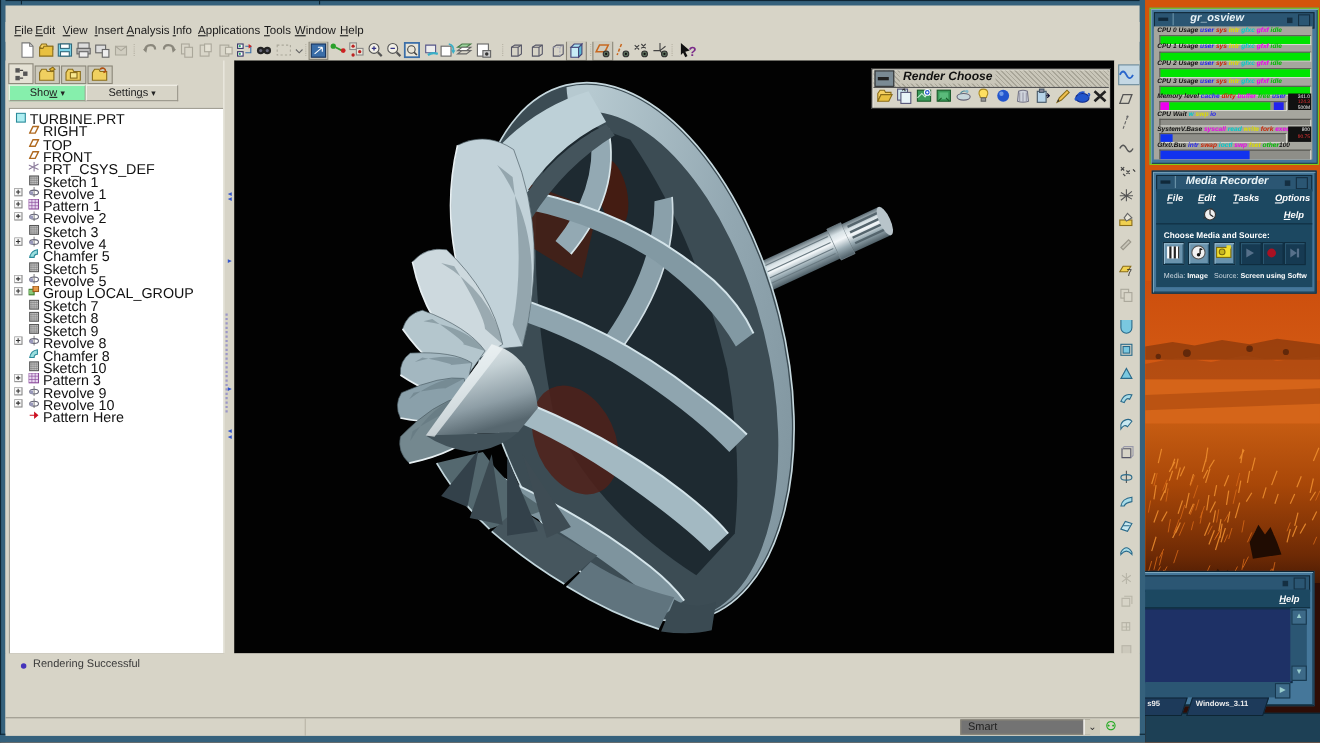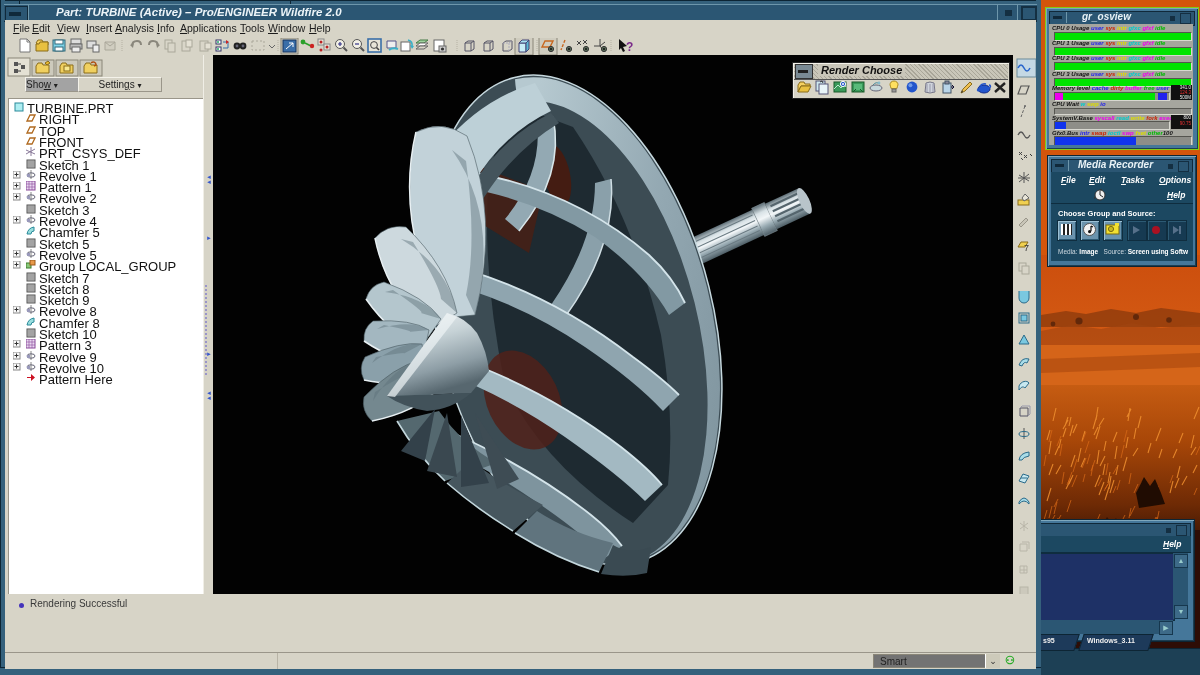--- a/index.html
+++ b/index.html
@@ -12,31 +12,20 @@
 
 <div class="a" style="left:0;top:0;width:1041px;height:4px;background:#35617c;border-top:1px solid #0d2534"></div>
 <div class="a" style="left:0;top:0;width:5px;height:675px;background:#35617c"></div>
 <div class="a" style="left:0;top:0;width:1px;height:675px;background:#0d2534"></div>
 <div class="a" style="left:1036px;top:0;width:5px;height:675px;background:#35617c"></div>
 <div class="a" style="left:0;top:668px;width:1041px;height:7px;background:#35617c"></div>
 <div class="a" style="left:0;top:667px;width:1041px;height:1px;background:#0d2534"></div>
 <div class="a" style="left:19px;top:0;width:1px;height:4px;background:#0d2534"></div>
 <div class="a" style="left:290px;top:0;width:1px;height:4px;background:#0d2534"></div>
 
-<div class="a" style="left:4px;top:4px;width:1033px;height:16px;background:#2b5673;border-top:1px solid #6d96ab;border-bottom:1px solid #10293a">
- <div class="a" style="left:1px;top:1px;width:21px;height:13px;background:#2b5673;border:1px solid #10293a">
-   <div class="a" style="left:3px;top:5px;width:12px;height:4px;background:#10293a"></div>
-        </div>
- <div class="a" style="left:24px;top:0;width:1px;height:15px;background:#6d96ab"></div>
- <div class="a" style="left:52px;top:1px;color:#ecf4f8;font-size:11.5px;font-weight:bold;font-style:italic;white-space:nowrap">Part: TURBINE (Active) – Pro/ENGINEER Wildfire 2.0</div>
- <div class="a" style="left:993px;top:0;width:1px;height:15px;background:#6d96ab"></div>
- <div class="a" style="left:1001px;top:5px;width:7px;height:6px;background:#142f42"></div>
- <div class="a" style="left:1013px;top:0;width:1px;height:15px;background:#6d96ab"></div>
- <div class="a" style="left:1017px;top:1px;width:12px;height:11px;border:2px solid #142f42"></div>
-</div>
 
 <div class="a" style="left:5px;top:20px;width:1031px;height:18px;background:#d7d4c7;color:#1c1c1c;font-size:10.5px">
         <span class="mi" style="left:8px"><u>F</u>ile</span>
         <span class="mi" style="left:27px"><u>E</u>dit</span>
         <span class="mi" style="left:52px"><u>V</u>iew</span>
         <span class="mi" style="left:81px"><u>I</u>nsert</span>
         <span class="mi" style="left:110px"><u>A</u>nalysis</span>
         <span class="mi" style="left:152px"><u>I</u>nfo</span>
         <span class="mi" style="left:175px"><u>A</u>pplications</span>
         <span class="mi" style="left:235px"><u>T</u>ools</span>
@@ -222,21 +211,21 @@
             <rect x="16" y="8" width="4" height="4" fill="#555" stroke="none"></rect>
             <path d="M13 7h3M13 14h3"></path>
           </g>
 <path d="M31 9l2-3h4l1 2h6v8H31z" fill="#f0d060" stroke="#8a6d1a"></path>
           <path d="M40 6l3-2 2 2-3 2z" fill="#e8b830" stroke="#8a6d1a"></path>
 <path d="M55 9l2-3h4l1 2h6v8H55z" fill="#f0d060" stroke="#8a6d1a"></path>
           <rect x="59" y="9" width="6" height="5" fill="#f8e890" stroke="#8a6d1a"></rect>
 <path d="M79 9l2-3h4l1 2h6v8H79z" fill="#f0d060" stroke="#8a6d1a"></path>
           <path d="M86 6c2-2 5-1 5 2l-2 1" fill="none" stroke="#b05010" stroke-width="1.5"></path>
 </svg>
-        <div class="a" style="left:20px;top:22px;width:68px;height:13px;background:#a3a3a3;border:1px solid #9a968a;border-top-color:#f4f2ea;border-left-color:#f4f2ea;font-size:10px;color:#222;text-align:left;line-height:13px">Sho<u>w</u> <span style="font-size:8px">▾</span></div>
+        <div class="a" style="left:3px;top:22px;width:68px;height:13px;background:#86efac;border:1px solid #9a968a;border-top-color:#f4f2ea;border-left-color:#f4f2ea;font-size:10px;color:#222;text-align:center;line-height:13px">Sho<u>w</u> <span style="font-size:8px">▾</span></div>
         <div class="a" style="left:73px;top:22px;width:82px;height:13px;background:#d7d4c7;border:1px solid #9a968a;border-top-color:#f4f2ea;border-left-color:#f4f2ea;font-size:10px;color:#222;text-align:center;line-height:13px">Settin<u>g</u>s <span style="font-size:8px">▾</span></div>
         <div class="a" style="left:3px;top:43px;width:194px;height:495px;background:#fff;border:1px solid #9a968a;overflow:hidden">
           <svg class="a" style="left:5px;top:3px" width="10" height="10" viewBox="0 0 10 10">
             <rect x="1" y="1" width="8" height="8" fill="#aeeef2" stroke="#2a8a9a"></rect>
           </svg>
           <div class="tr" style="left:18px;top:2px">TURBINE.PRT</div>
           <svg class="a" style="left:17px;top:14.3px" width="10" height="10" viewBox="0 0 10 10">
             <path d="M1 8l3-6h5L6 8z" fill="none" stroke="#b06a20" stroke-width="1.3"></path>
           </svg>
           <div class="tr" style="left:30px;top:13.3px">RIGHT</div>
@@ -773,21 +762,21 @@
   <span class="a" style="left:38px;top:3px;font-size:8.5px;font-weight:bold;font-style:italic"><u>E</u>dit</span>
   <span class="a" style="left:70px;top:3px;font-size:8.5px;font-weight:bold;font-style:italic"><u>T</u>asks</span>
   <span class="a" style="left:108px;top:3px;font-size:8.5px;font-weight:bold;font-style:italic"><u>O</u>ptions</span>
   <span class="a" style="left:116px;top:18px;font-size:8.5px;font-weight:bold;font-style:italic"><u>H</u>elp</span>
   <svg class="a" style="left:43px;top:17px" width="12" height="12">
               <circle cx="6" cy="6" r="5" fill="#f0f0f0" stroke="#333"></circle>
               <path d="M6 6V2M6 6l3 2" stroke="#222"></path>
               <path d="M6 1l2-1M1 8l-1 2" stroke="#333"></path>
             </svg>
  </div>
- <div class="a" style="left:7px;top:37px;font-size:7.5px;font-weight:bold">Choose Group and Source:</div>
+ <div class="a" style="left:7px;top:37px;font-size:7.5px;font-weight:bold">Choose Media and Source:</div>
  <div class="a" style="left:6px;top:48px;width:18px;height:19px;background:#6a93ad;border:1px solid #0f2d3f;box-shadow:inset 1px 1px 0 #9cc0d4,inset -1px -1px 0 #2d5a74"><svg width="17" height="17" viewBox="0 0 17 17">
               <rect x="3" y="3" width="11" height="11" fill="#fff"></rect>
               <rect x="5" y="3" width="2" height="11" fill="#222"></rect>
               <rect x="9" y="3" width="2" height="11" fill="#222"></rect>
               <rect x="13" y="3" width="1" height="11" fill="#222"></rect>
             </svg></div>
           <div class="a" style="left:29px;top:48px;width:18px;height:19px;background:#6a93ad;border:1px solid #0f2d3f;box-shadow:inset 1px 1px 0 #9cc0d4,inset -1px -1px 0 #2d5a74"><svg width="17" height="17" viewBox="0 0 17 17">
               <circle cx="8.5" cy="8.5" r="6" fill="#f2f2f2" stroke="#555"></circle>
               <path d="M10 5v5M10 5l2 1" stroke="#111" stroke-width="1.2" fill="none"></path>
               <circle cx="8.6" cy="10.6" r="1.6" fill="#111"></circle>

